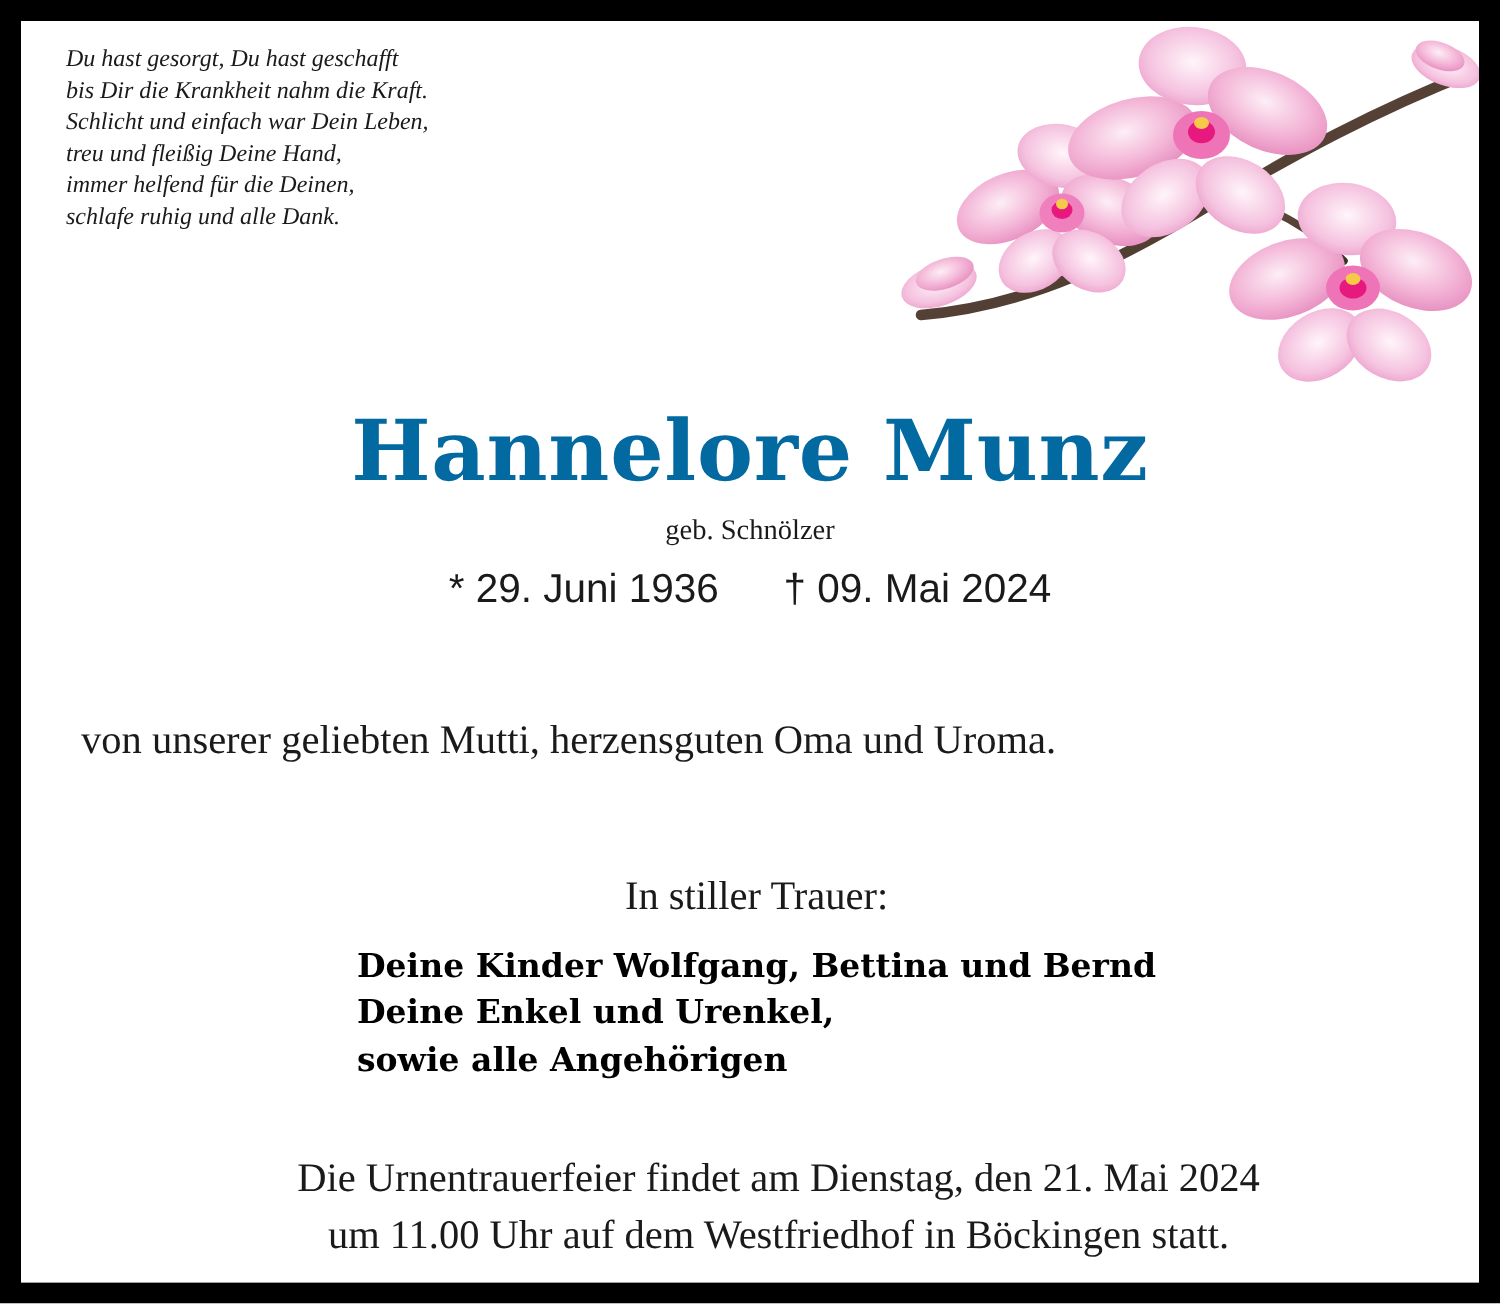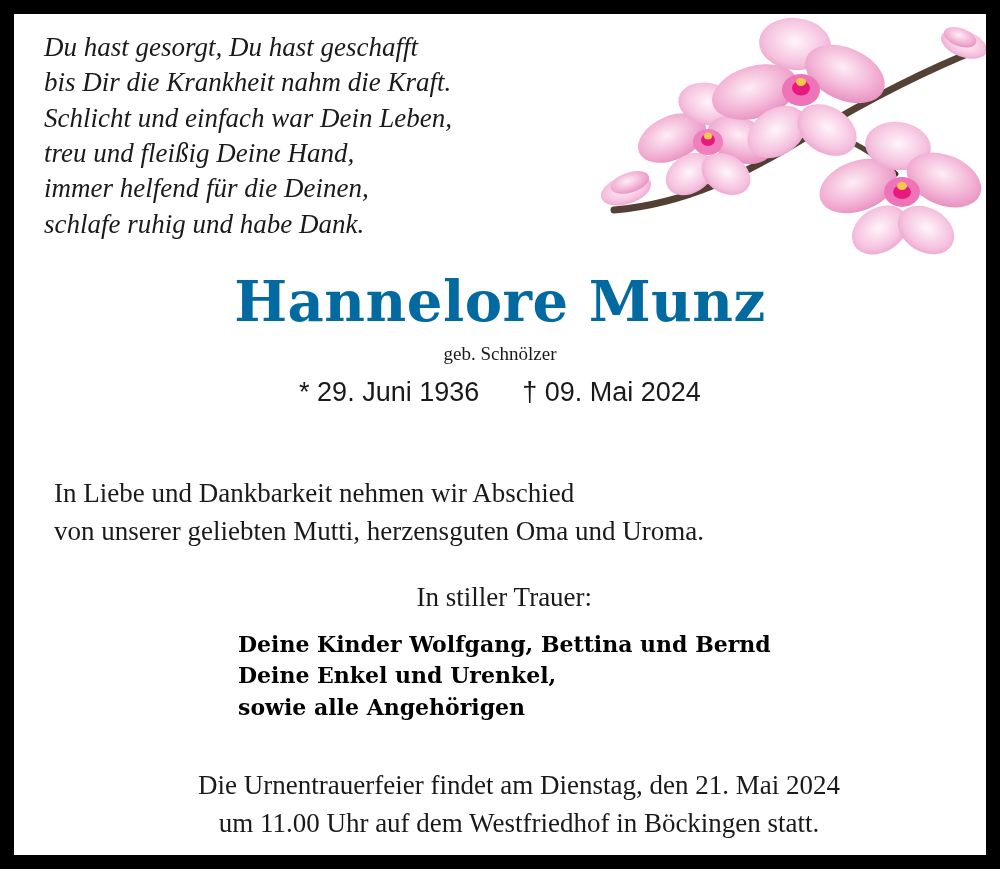--- a/index.html
+++ b/index.html
@@ -41,21 +41,21 @@
   }
 
   
   .poem {
     position: absolute;
     left: 30px;
     top: 16px;
     width: 580px;
     font-family: "Liberation Serif", serif;
     font-style: italic;
-    font-size: 27px;
+    font-size: 16px;
     line-height: 1.31;
     color: #1a1a1a;
   }
   .poem div {
     white-space: nowrap;
   }
 
   
   .name-block {
     position: absolute;
@@ -208,35 +208,34 @@
         </g>
       </svg>
     </div>
 
     <div class="poem">
       <div>Du hast gesorgt, Du hast geschafft</div>
       <div>bis Dir die Krankheit nahm die Kraft.</div>
       <div>Schlicht und einfach war Dein Leben,</div>
       <div>treu und fleißig Deine Hand,</div>
       <div>immer helfend für die Deinen,</div>
-      <div>schlafe ruhig und habe Dank.</div>
+      <div>schlafe ruhig und alle Dank.</div>
     </div>
 
     <div class="name-block">
       <div class="deceased-name">Hannelore Munz</div>
       <div class="maiden-name">geb. Schnölzer</div>
       <div class="dates">
         <span>* 29. Juni 1936</span>
         <span class="sep"></span>
         <span>† 09. Mai 2024</span>
       </div>
     </div>
 
     <div class="farewell">
-      <div>In Liebe und Dankbarkeit nehmen wir Abschied</div>
       <div>von unserer geliebten Mutti, herzensguten Oma und Uroma.</div>
     </div>
 
     <div class="mourning">
       <div class="mourning-label">In stiller Trauer:</div>
       <div class="mourners">
         <div>Deine Kinder Wolfgang, Bettina und Bernd</div>
         <div>Deine Enkel und Urenkel,</div>
         <div>sowie alle Angehörigen</div>
       </div>

